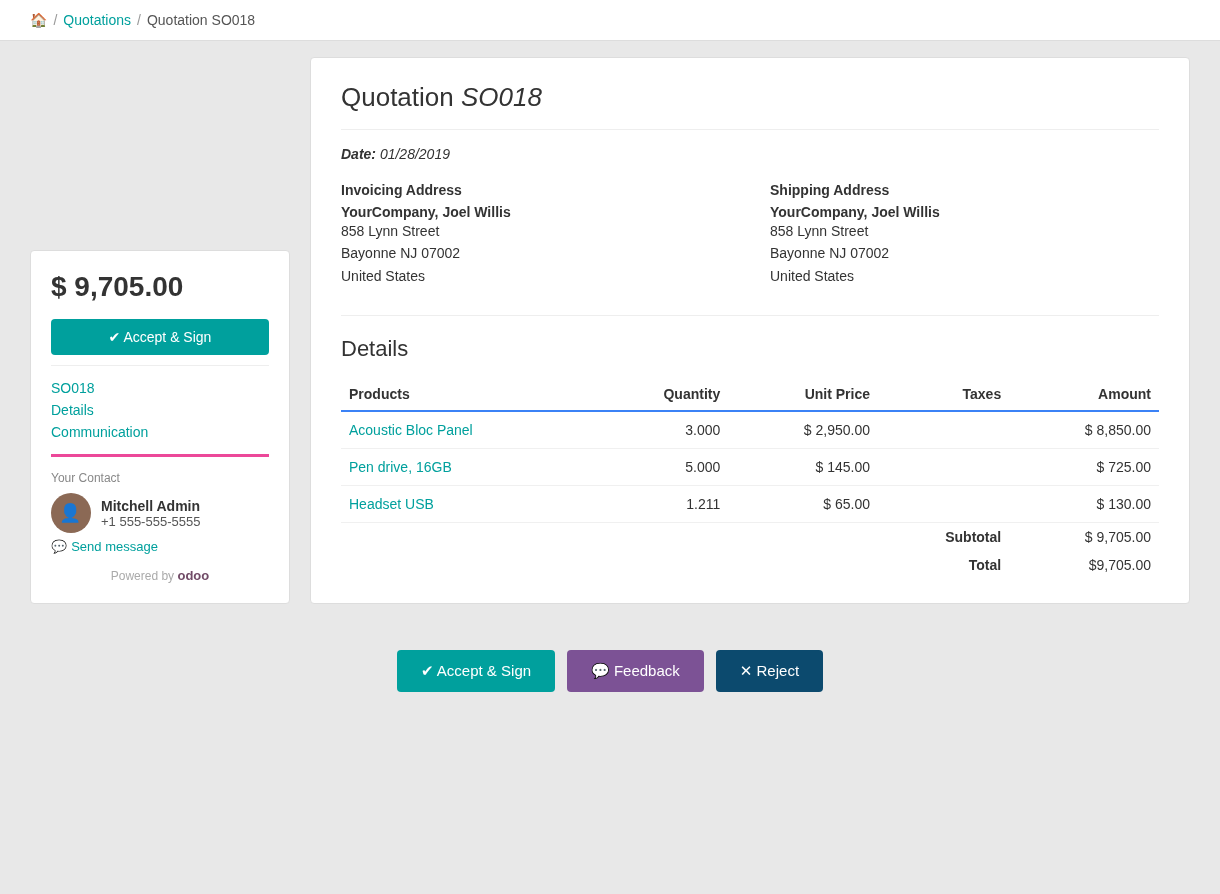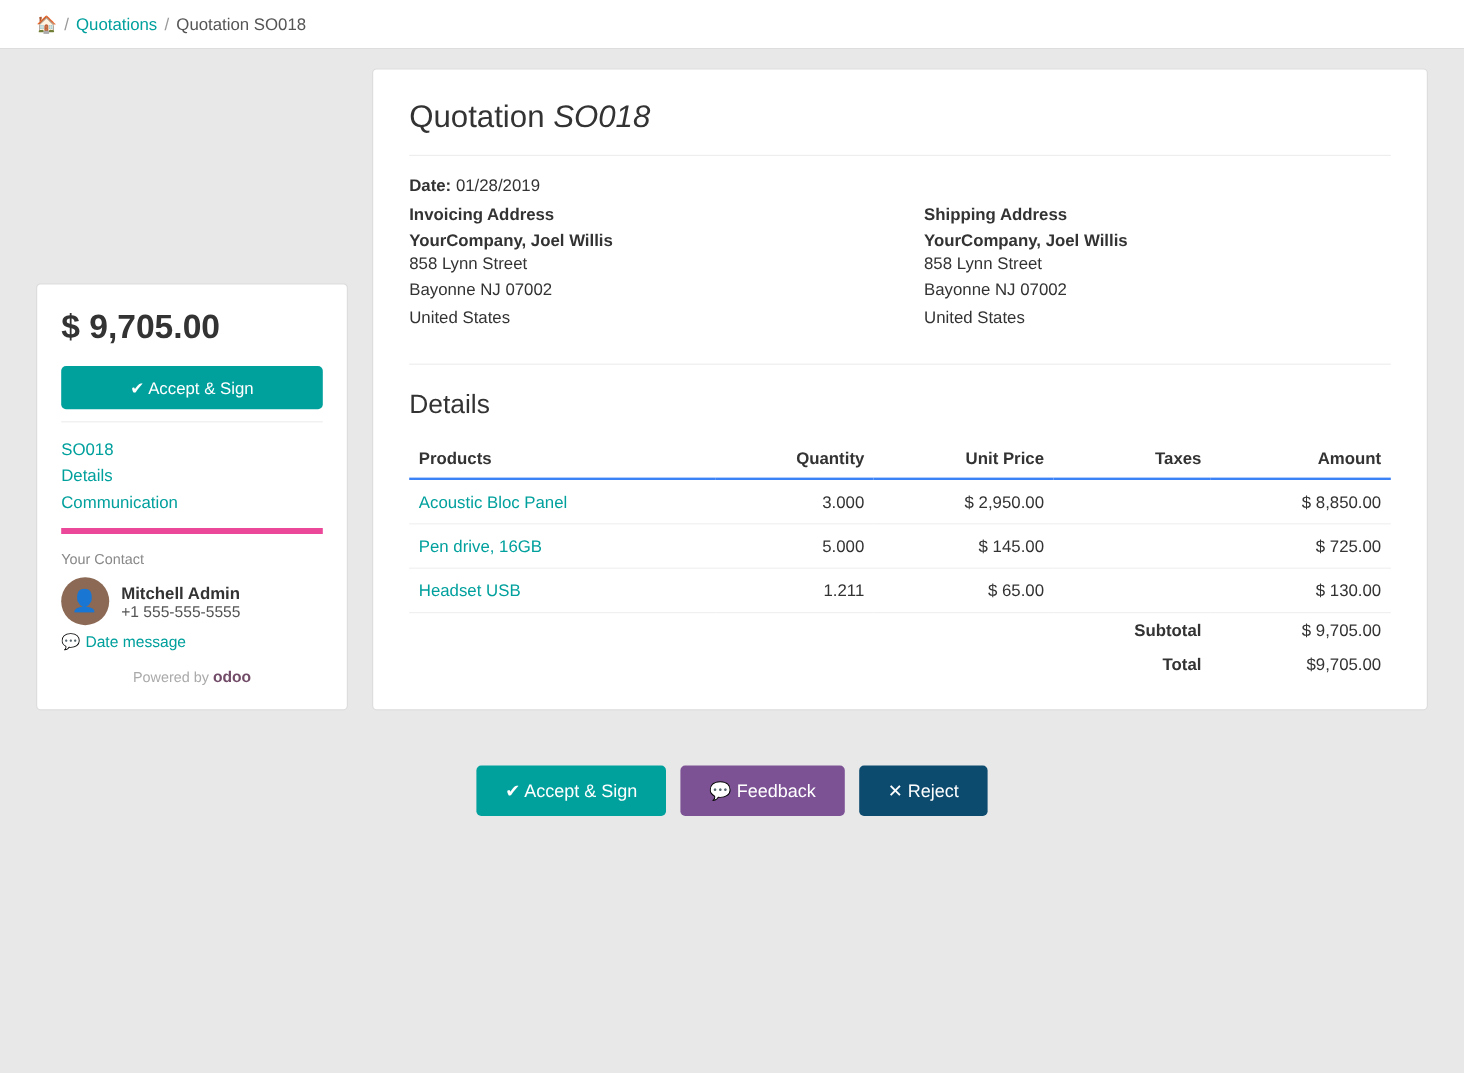--- a/index.html
+++ b/index.html
@@ -97,21 +97,21 @@
       gap: 6px;
     }
     .sidebar-nav a {
       color: #00a09d;
       text-decoration: none;
       font-size: 14px;
       cursor: pointer;
     }
 
     .contact-section {
-      border-top: 5px solid #ec4899;
+      border-top: 3px solid #ec4899;
       padding-top: 14px;
     }
     .contact-label {
       font-size: 12px;
       color: #888;
       margin-bottom: 8px;
     }
     .contact-info {
       display: flex;
       align-items: center;
@@ -177,22 +177,23 @@
       color: #333;
       margin-bottom: 16px;
       padding-bottom: 16px;
       border-bottom: 1px solid #eee;
     }
     .quotation-title em {
       font-style: italic;
     }
 
     .date-line {
-      margin-bottom: 8px;
-      font-size: 14px;
+      margin-bottom: 20px;
+      font-size: 14px;
+      font-style: italic;
     }
     .date-line strong { font-weight: bold; }
 
     .addresses {
       display: flex;
       gap: 40px;
       margin-bottom: 28px;
     }
     .address-block {
       flex: 1;
@@ -333,21 +334,21 @@
       <div class="contact-label">Your Contact</div>
       <div class="contact-info">
         <div class="avatar">👤</div>
         <div>
           <div class="contact-name">Mitchell Admin</div>
           <div class="contact-phone">+1 555-555-5555</div>
         </div>
       </div>
       <a class="send-message-link">
         <span>💬</span>
-        <span>Date message</span>
+        <span>Send message</span>
       </a>
     </div>
 
     <div class="powered-by">
       <span>Powered by</span>
       <span class="odoo-logo">odoo</span>
     </div>
   </div>
 
   <div class="content-panel">

